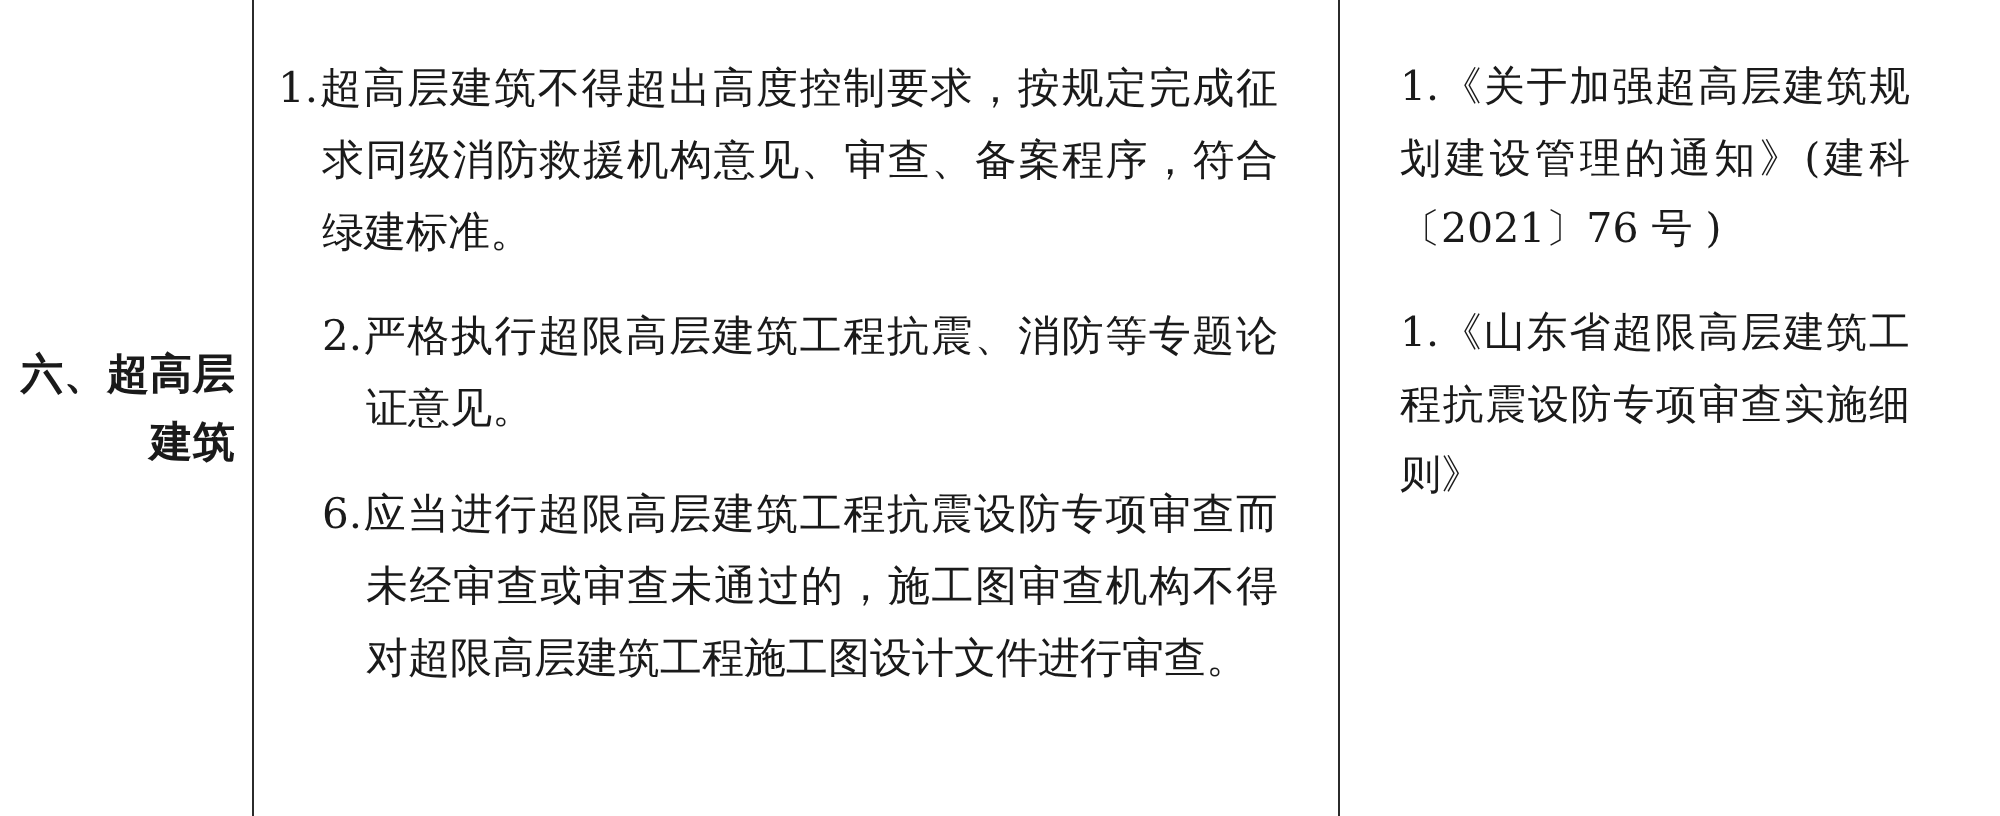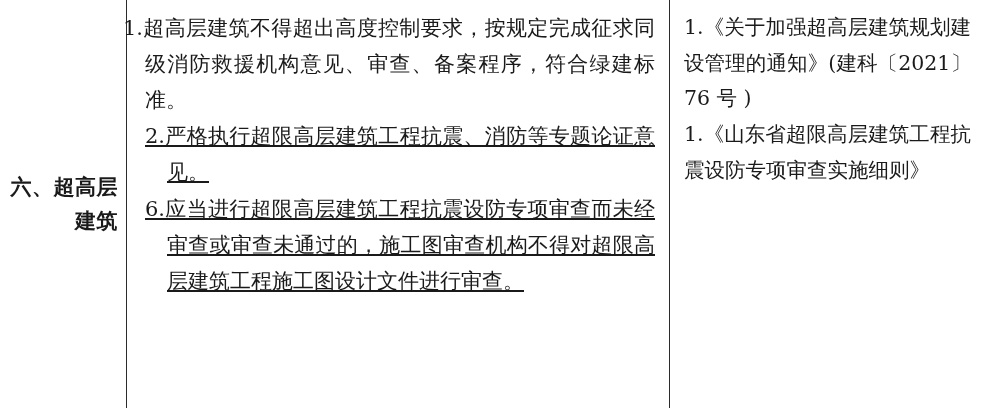--- a/index.html
+++ b/index.html
@@ -57,25 +57,24 @@
     padding: 10px 14px 8px 18px;
   }
   .basis-block {
     padding: 10px 29px 8px 14px;
   }
   .para {
     font-size: 21px;
     line-height: 1.72;
     text-align: justify;
     text-justify: inter-ideograph;
-    margin: 0;
+    margin: 16px;
   }
   .content-block .para + .para {
     margin-top: 0;
-    text-decoration: underline;
   }
   .basis-block .para {
     font-size: 20.5px;
     line-height: 1.74;
   }
   .content-block .para:first-child {
     padding-left: 0;
   }
   .p1-wrap {
     padding-left: 22px;

